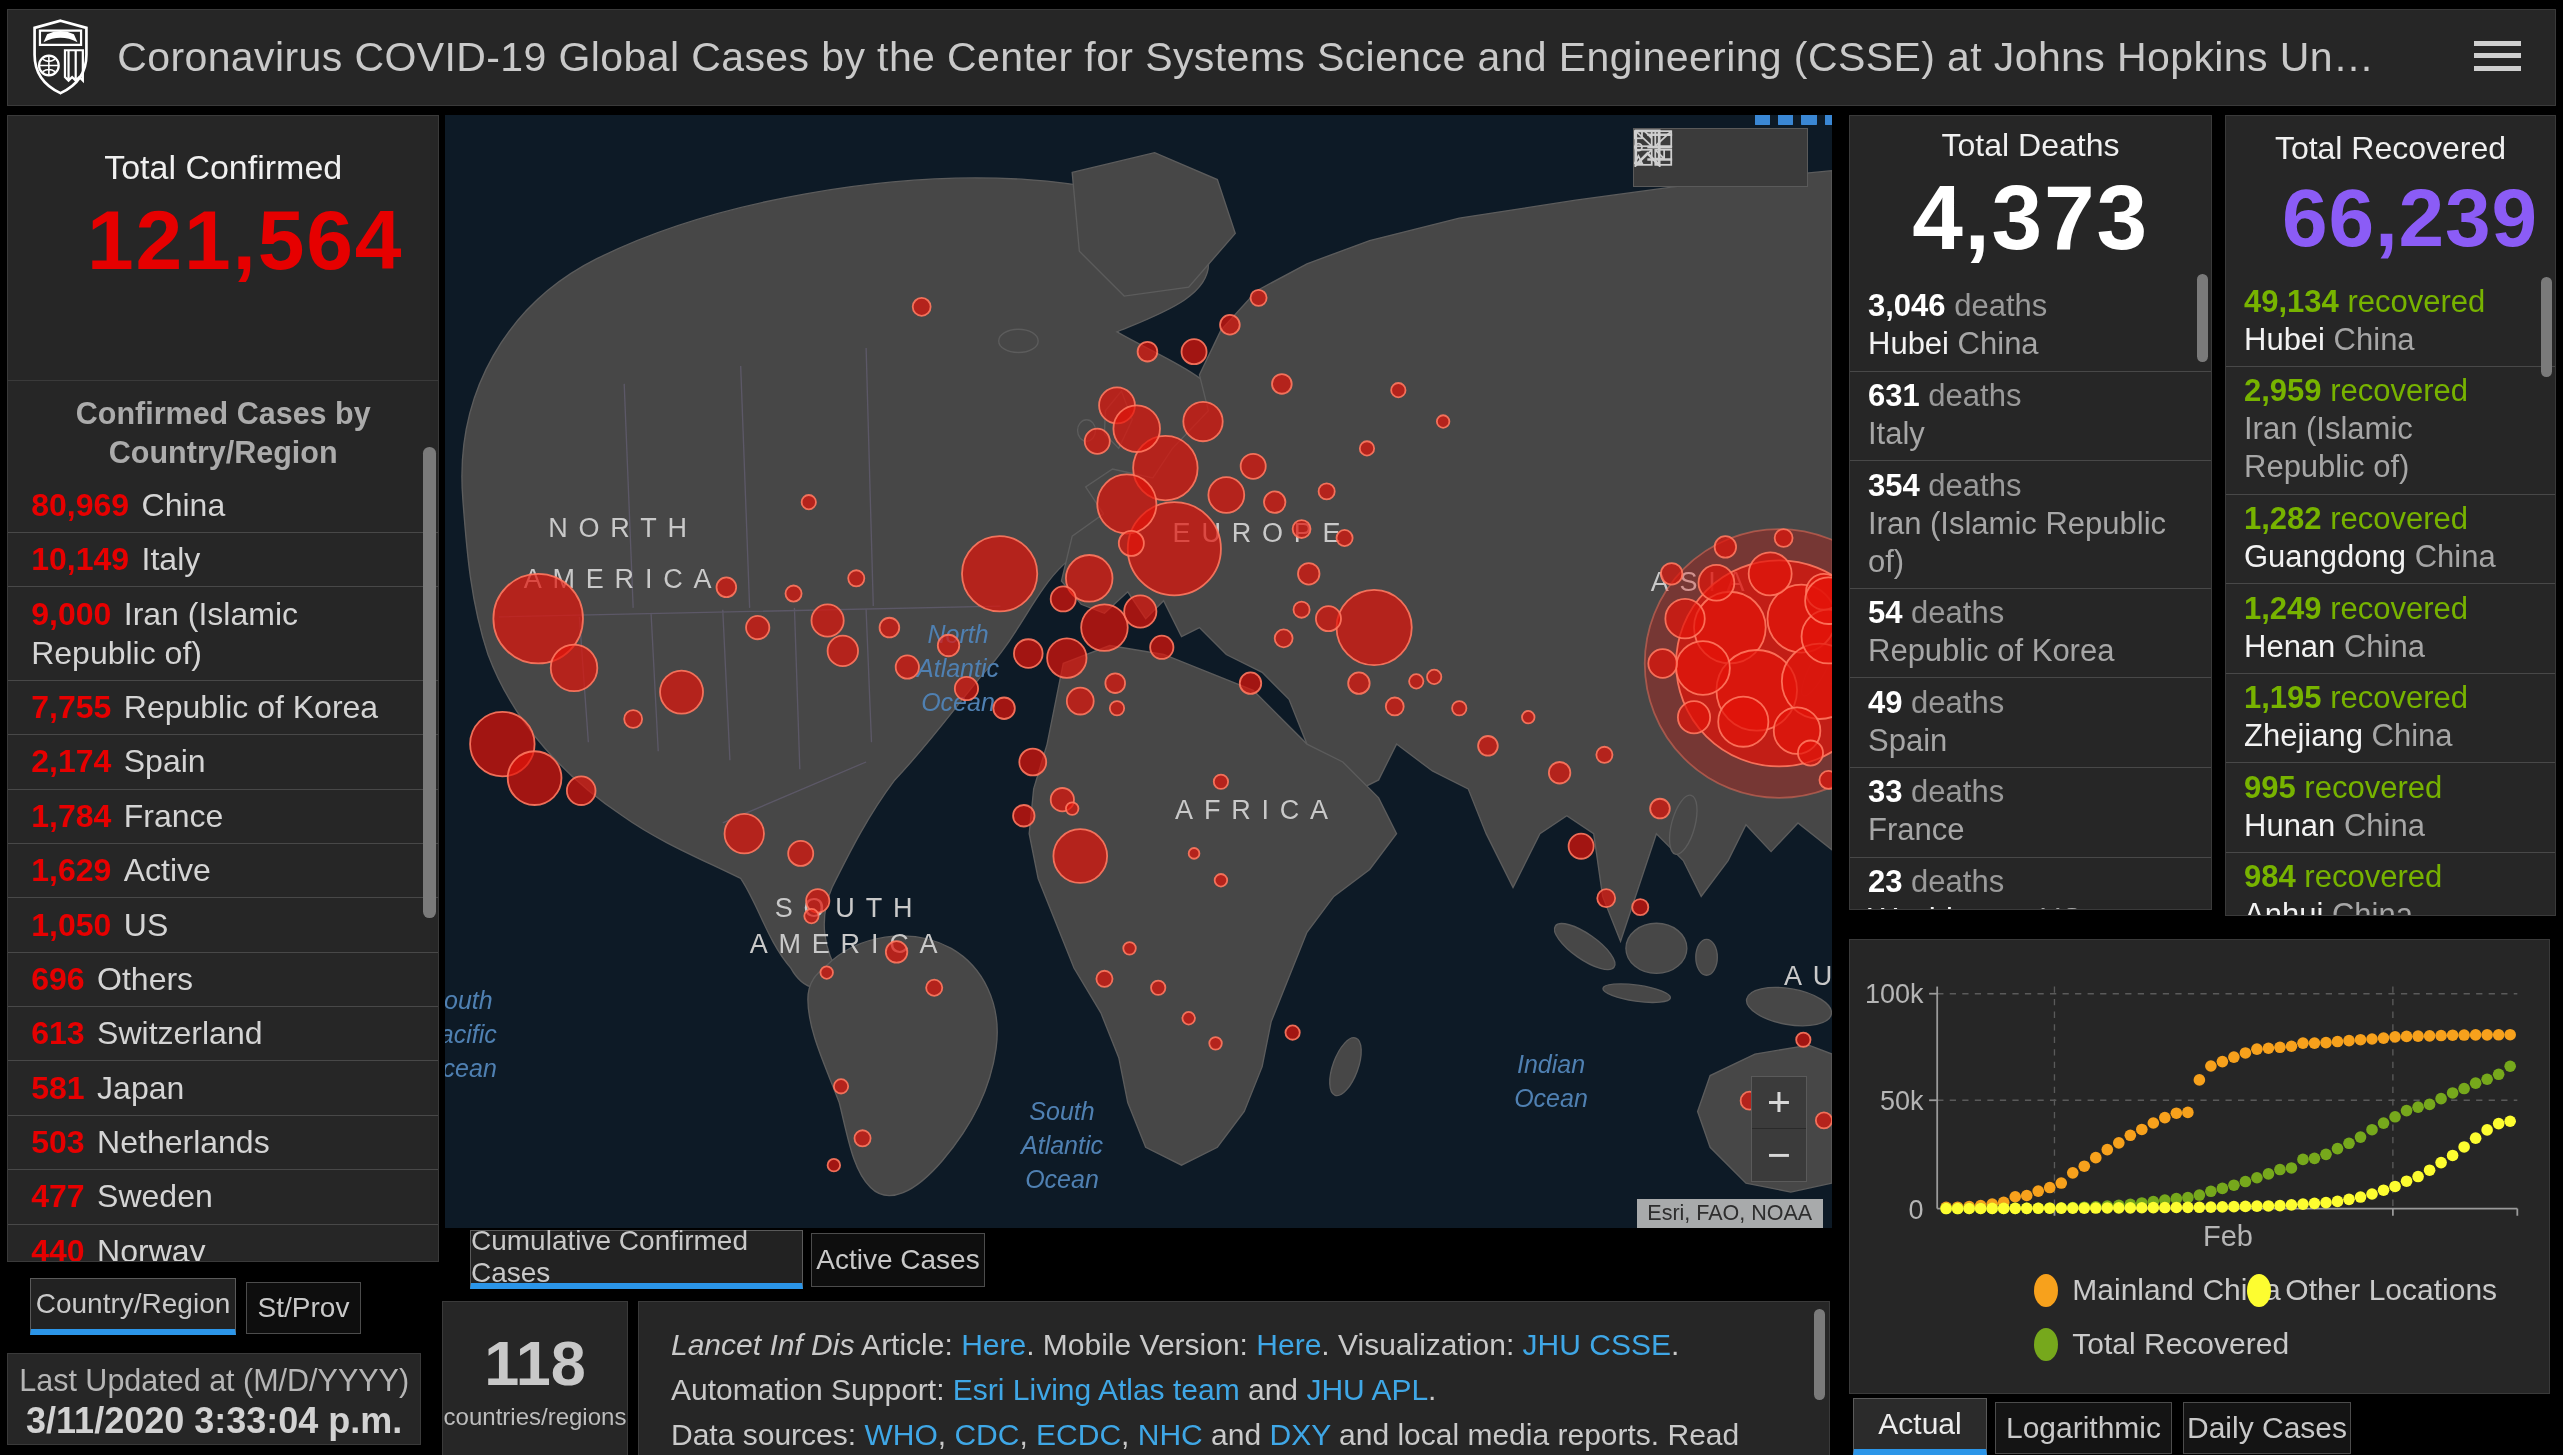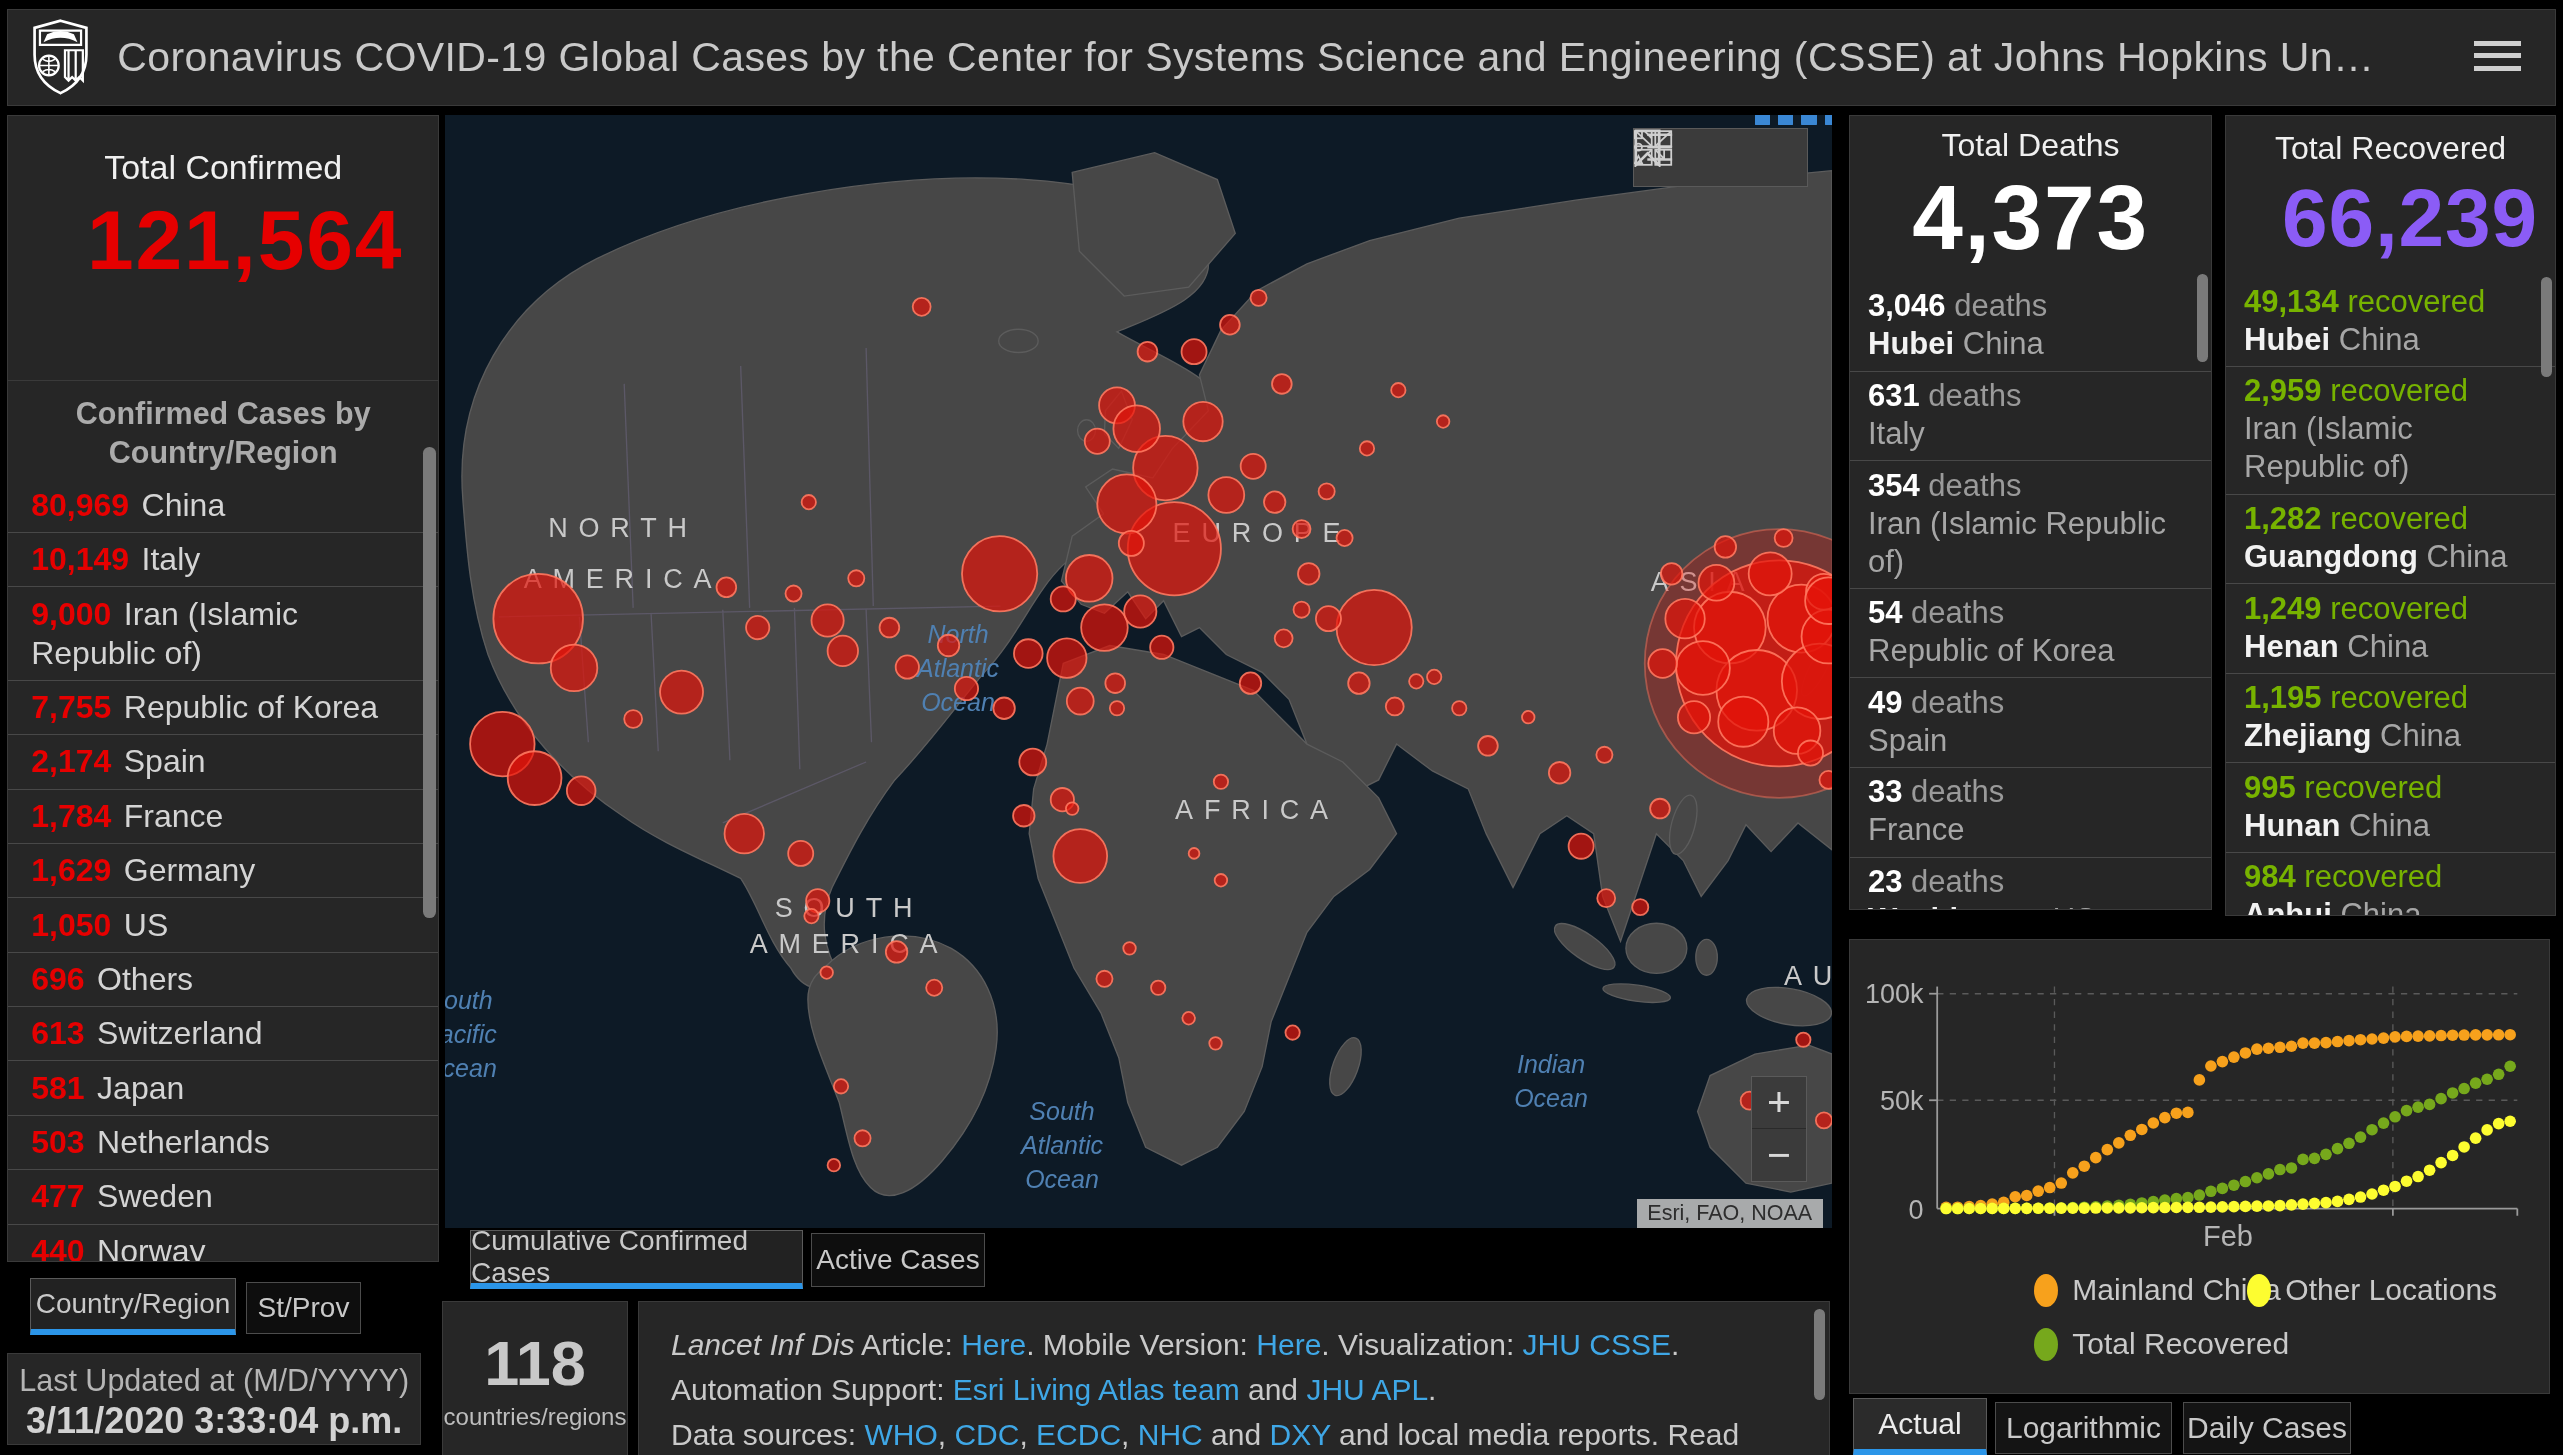--- a/index.html
+++ b/index.html
@@ -86,21 +86,21 @@
   #deaths-value{font-size:91px;font-weight:bold;color:#fff;text-align:center;margin-top:1.8px;letter-spacing:1.8px;}
   #recovered-panel{left:2225px;top:115px;width:331px;height:801px;overflow:hidden;}
   #recovered-title{font-size:32px;color:#f0f0f0;text-align:center;margin-top:14.3px;}
   #recovered-value{font-size:82px;font-weight:bold;color:#8b5cf6;text-align:center;margin-top:3.6px;letter-spacing:0.9px;margin-left:39px;}
   .d-rows{margin-top:12.5px;}
   .d-row{padding:5.4px 14.3px 7.2px 18px;border-bottom:1.8px solid #484848;font-size:31px;line-height:38px;}
   .d-val{font-weight:bold;color:#fff;}
   .d-val.green{color:#77b300;}
   .d-unit{color:#9a9a9a;}
   .d-unit.green{color:#77b300;}
-  .d-bold{font-weight:bold;color:#f2f2f2;}
+  .d-bold{font-weight:normal;color:#f2f2f2;}
   .d-rest{color:#a6a6a6;}
   .side-scrollbar{position:absolute;right:2.7px;width:11.7px;background:#7a7a7a;border-radius:5.4px;}
   #deaths-scrollbar{top:158px;height:88px;}
   #recovered-scrollbar{top:161px;height:100px;}
 
   
   #chart-panel{left:1849px;top:939px;width:701px;height:455px;}
   #chart-panel svg{position:absolute;left:0;top:0;}
   .ytick{position:absolute;width:70px;text-align:right;font-size:27px;color:#b5b5b5;left:3.6px;}
   #ytick0{top:39px;}#ytick1{top:146px;}#ytick2{top:255px;}
@@ -150,21 +150,21 @@
     <div>Confirmed Cases by</div>
     <div>Country/Region</div>
   </div>
   <div id="confirmed-rows">
       <div class="c-row"><span class="c-num">80,969</span><span class="c-name">China</span></div>
       <div class="c-row"><span class="c-num">10,149</span><span class="c-name">Italy</span></div>
       <div class="c-row"><span class="c-num">9,000</span><span class="c-name">Iran (Islamic Republic of)</span></div>
       <div class="c-row"><span class="c-num">7,755</span><span class="c-name">Republic of Korea</span></div>
       <div class="c-row"><span class="c-num">2,174</span><span class="c-name">Spain</span></div>
       <div class="c-row"><span class="c-num">1,784</span><span class="c-name">France</span></div>
-      <div class="c-row"><span class="c-num">1,629</span><span class="c-name">Germany</span></div>
+      <div class="c-row"><span class="c-num">1,629</span><span class="c-name">Active</span></div>
       <div class="c-row"><span class="c-num">1,050</span><span class="c-name">US</span></div>
       <div class="c-row"><span class="c-num">696</span><span class="c-name">Others</span></div>
       <div class="c-row"><span class="c-num">613</span><span class="c-name">Switzerland</span></div>
       <div class="c-row"><span class="c-num">581</span><span class="c-name">Japan</span></div>
       <div class="c-row"><span class="c-num">503</span><span class="c-name">Netherlands</span></div>
       <div class="c-row"><span class="c-num">477</span><span class="c-name">Sweden</span></div>
       <div class="c-row"><span class="c-num">440</span><span class="c-name">Norway</span></div>
     </div>
   <div id="country-scrollbar"></div>
 </div>

